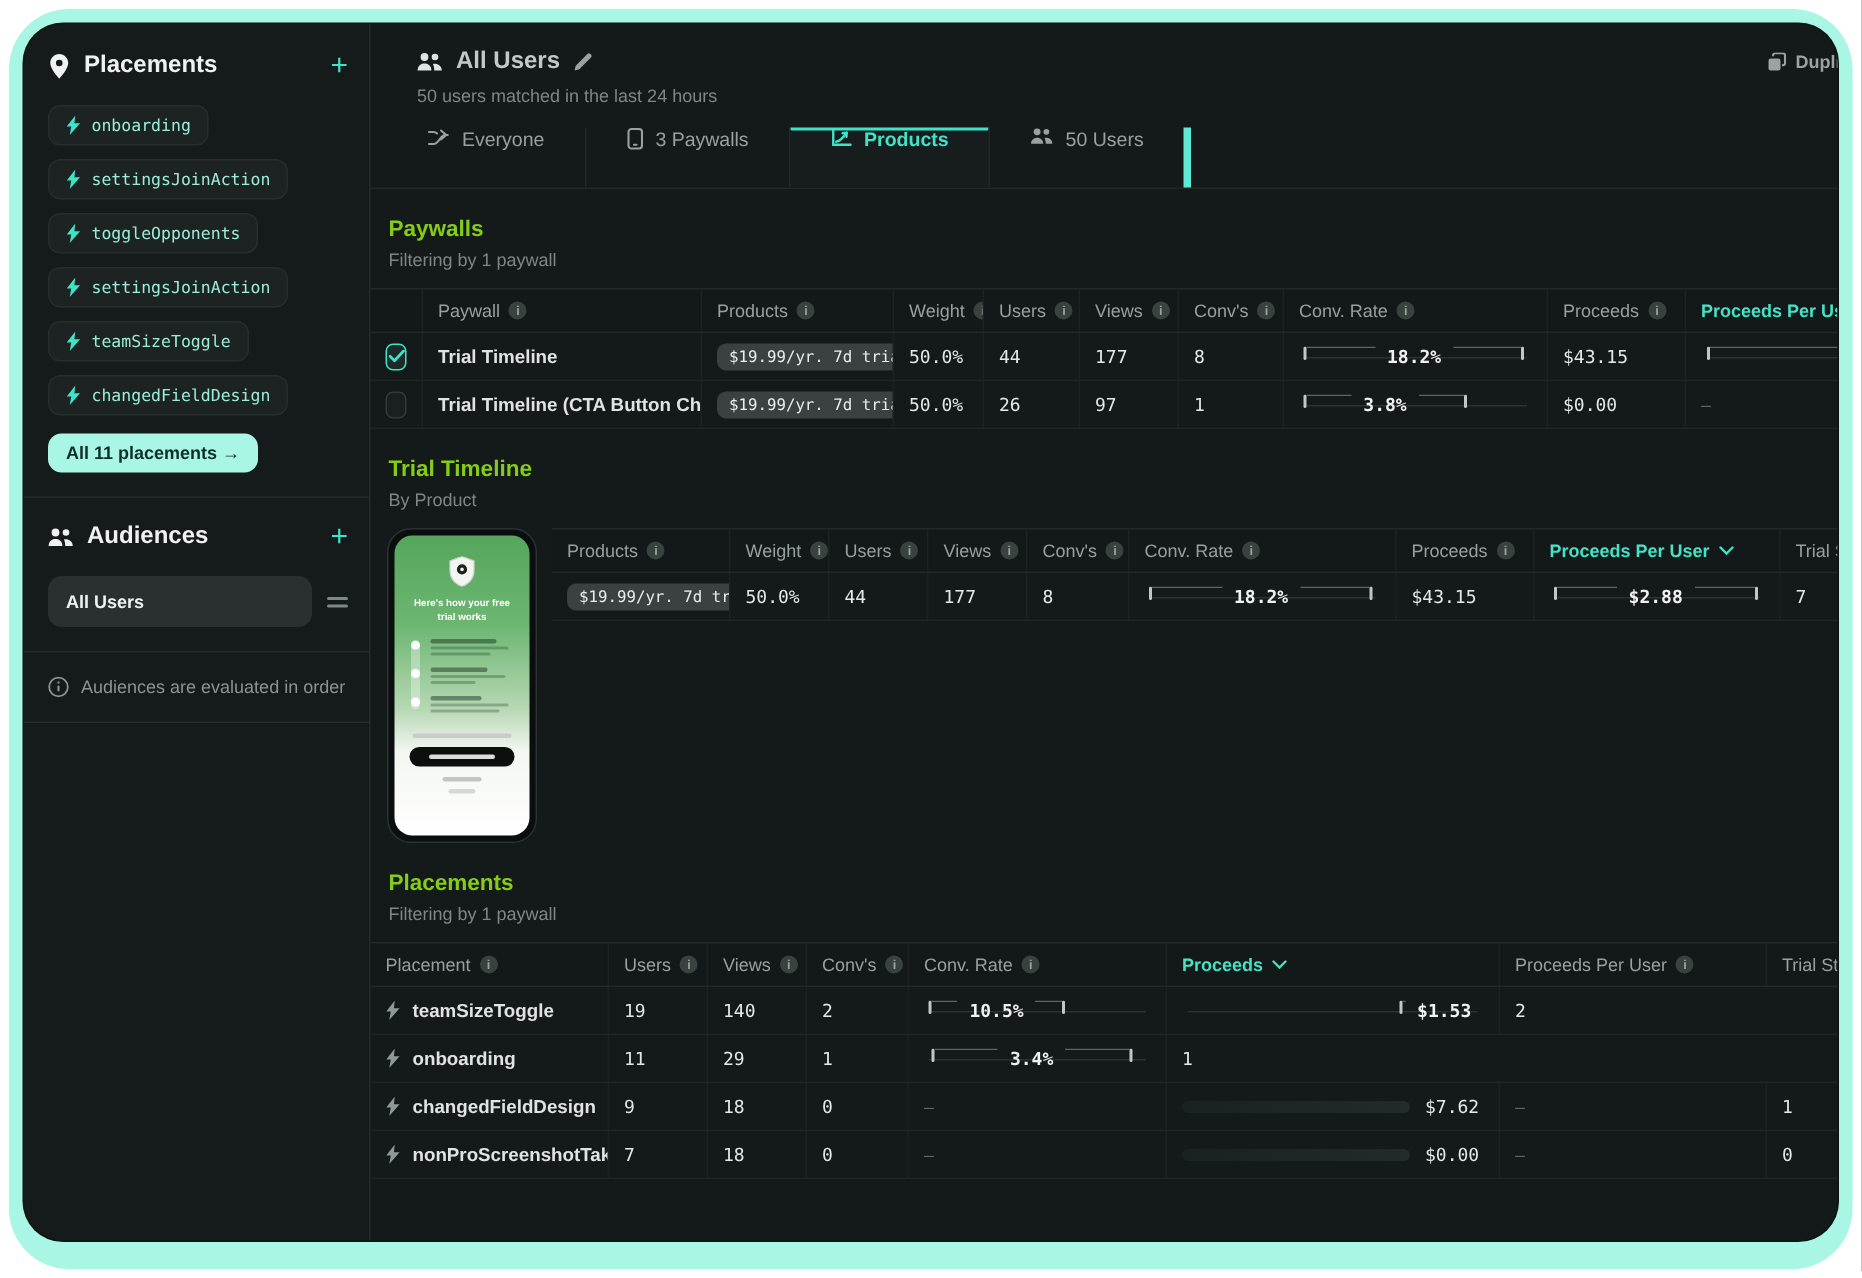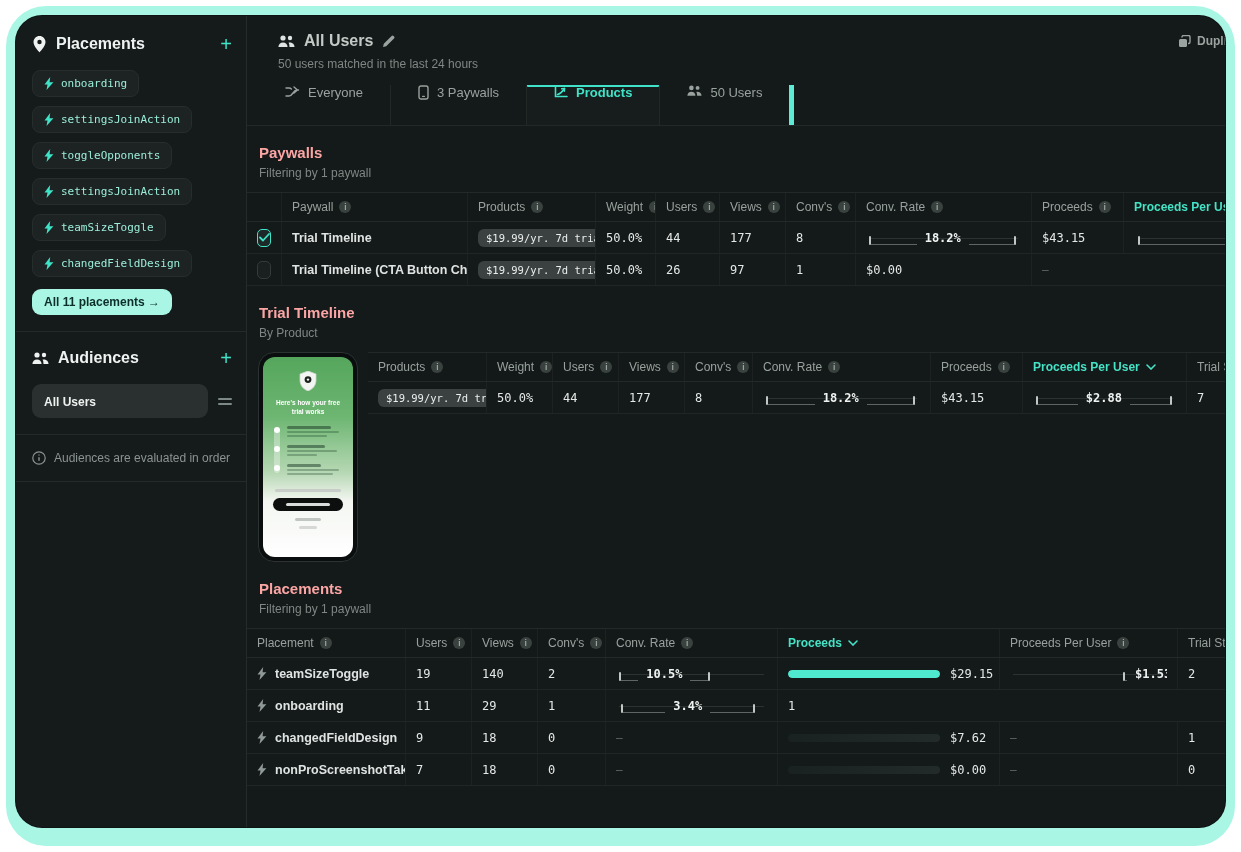--- a/index.html
+++ b/index.html
@@ -35,21 +35,21 @@
   .tabbar { display:flex; height:41px; border-bottom:1px solid #222826; margin-top:2px; }
   .tab { display:flex; gap:8px; padding:0 27px; font-size:13px; color:#99a29e; border-left:1px solid #222826; cursor:pointer; position:relative; }
   .tab:first-child { border-left:none; margin-left:11px; }
   .tab:last-child { border-right:5px solid #5eead4; }
   .tab.active { color:#3fe3c8; font-weight:700; background:#171d1c; }
   .tab.active::before { content:""; position:absolute; left:0; top:0; right:0; height:2px; background:#3fe3c8; border-radius:0 0 1px 1px; }
 
   .content { flex:1; overflow:hidden; }
   .section { padding-top:18px; }
   .sec-head { padding-left:12px; margin-bottom:12px; }
-  .sec-title { color:#fca5a5; font-size:15px; font-weight:700; }
+  .sec-title { color:#84cc16; font-size:15px; font-weight:700; }
   .sec-sub { color:#7e8784; font-size:12px; margin-top:5px; }
 
   
   .tbl { width:1120px; }
   .trow, .thead { display:grid; align-items:center; }
   .thead { height:30px; border-top:1px solid #222927; border-bottom:1px solid #222927; background:#131818; }
   .trow { height:32px; border-bottom:1px solid #1f2625; }
   .hcell { color:#98a19d; font-size:12px; display:flex; align-items:center; gap:6px; padding:0 10px; height:100%; border-left:1px solid rgba(255,255,255,0.045); overflow:hidden; white-space:nowrap; }
   .hcell:first-child { border-left:none; }
   .hcell.accent { color:#45e2c6; font-weight:700; }
@@ -60,21 +60,21 @@
   .badge { background:#3a4140; border-radius:6px; padding:3px 8px; font-family:"DejaVu Sans Mono", monospace; font-size:10.5px; color:#eaeeec; }
   .dash { color:#5d6663; font-size:12px; }
   .info-i { width:12px; height:12px; border-radius:50%; background:#3a423f; color:#9aa39f; font-size:8.5px; display:inline-flex; align-items:center; justify-content:center; font-weight:700; font-style:normal; flex:0 0 12px; }
   .cbx { width:18px; height:18px; border-radius:5px; border:1px solid #333b3a; background:#1a201f; display:flex; align-items:center; justify-content:center; cursor:pointer; }
   .cbx.on { background:#1d2928; border-color:#3fe3c8; }
   .cbx.on svg { display:block; }
   .bolt { flex:0 0 auto; }
 
   .ival { position:relative; flex:1; height:14px; overflow:hidden; }
   .ival .wtrack { position:absolute; left:2%; right:2%; top:50%; height:1px; background:#2b3331; }
-  .ival .wspan { position:absolute; top:0; bottom:0; display:flex; align-items:flex-end; }
+  .ival .wspan { position:absolute; top:0; bottom:0; display:flex; align-items:flex-start; }
   .ival .cap { width:2px; height:9px; background:#c0c7c4; border-radius:1px; flex:0 0 2px; }
   .ival .wline { flex:1; height:1px; background:#5d6663; min-width:2px; }
   .ival b { font-family:"DejaVu Sans Mono", monospace; font-size:12px; font-weight:700; color:#eef2f0; margin:0 8px; white-space:nowrap; }
 
   .barwrap { display:flex; align-items:center; width:100%; gap:10px; }
   .ptrack { position:relative; width:152px; height:8px; border-radius:4px; background:linear-gradient(90deg,#1a2121,#232b2a); overflow:hidden; flex:0 0 152px; }
   .pfill { position:absolute; left:0; top:0; bottom:0; background:#4fe9cf; border-radius:4px; }
 
   
   .tt-body { display:flex; align-items:flex-start; }
@@ -385,20 +385,32 @@
                 <span class="mono">50.0%</span>
               </div>
               <div class="bcell">
                 <span class="mono">26</span>
               </div>
               <div class="bcell">
                 <span class="mono">97</span>
               </div>
               <div class="bcell">
                 <span class="mono">1</span>
+              </div>
+              <div class="bcell">
+                <div class="ival">
+                  <div class="wtrack"></div>
+                  <div class="wspan" style="left: 2%; right: 28%;">
+                    <i class="cap"></i>
+                    <i class="wline"></i>
+                    <b>3.8%</b>
+                    <i class="wline"></i>
+                    <i class="cap"></i>
+                  </div>
+                </div>
               </div>
               <div class="bcell">
                 <span class="mono">$0.00</span>
               </div>
               <div class="bcell">
                 <span class="dash">–</span>
               </div>
             </div>
           </div>
       </div>
@@ -615,28 +627,20 @@
                   <div class="wspan" style="left: 2%; right: 38%;">
                     <i class="cap"></i>
                     <i class="wline"></i>
                     <b>10.5%</b>
                     <i class="wline"></i>
                     <i class="cap"></i>
                   </div>
                 </div>
               </div>
               <div class="bcell">
-                <div class="barwrap">
-                  <div class="ptrack">
-                    <div class="pfill" style="width: 100%;"></div>
-                  </div>
-                  <span class="mono">$29.15</span>
-                </div>
-              </div>
-              <div class="bcell">
                 <div class="ival">
                   <div class="wtrack"></div>
                   <div class="wspan" style="left: 72%; right: 2%;">
                     <i class="cap"></i>
                     <i class="wline"></i>
                     <b>$1.53</b>
                   </div>
                 </div>
               </div>
               <div class="bcell">

